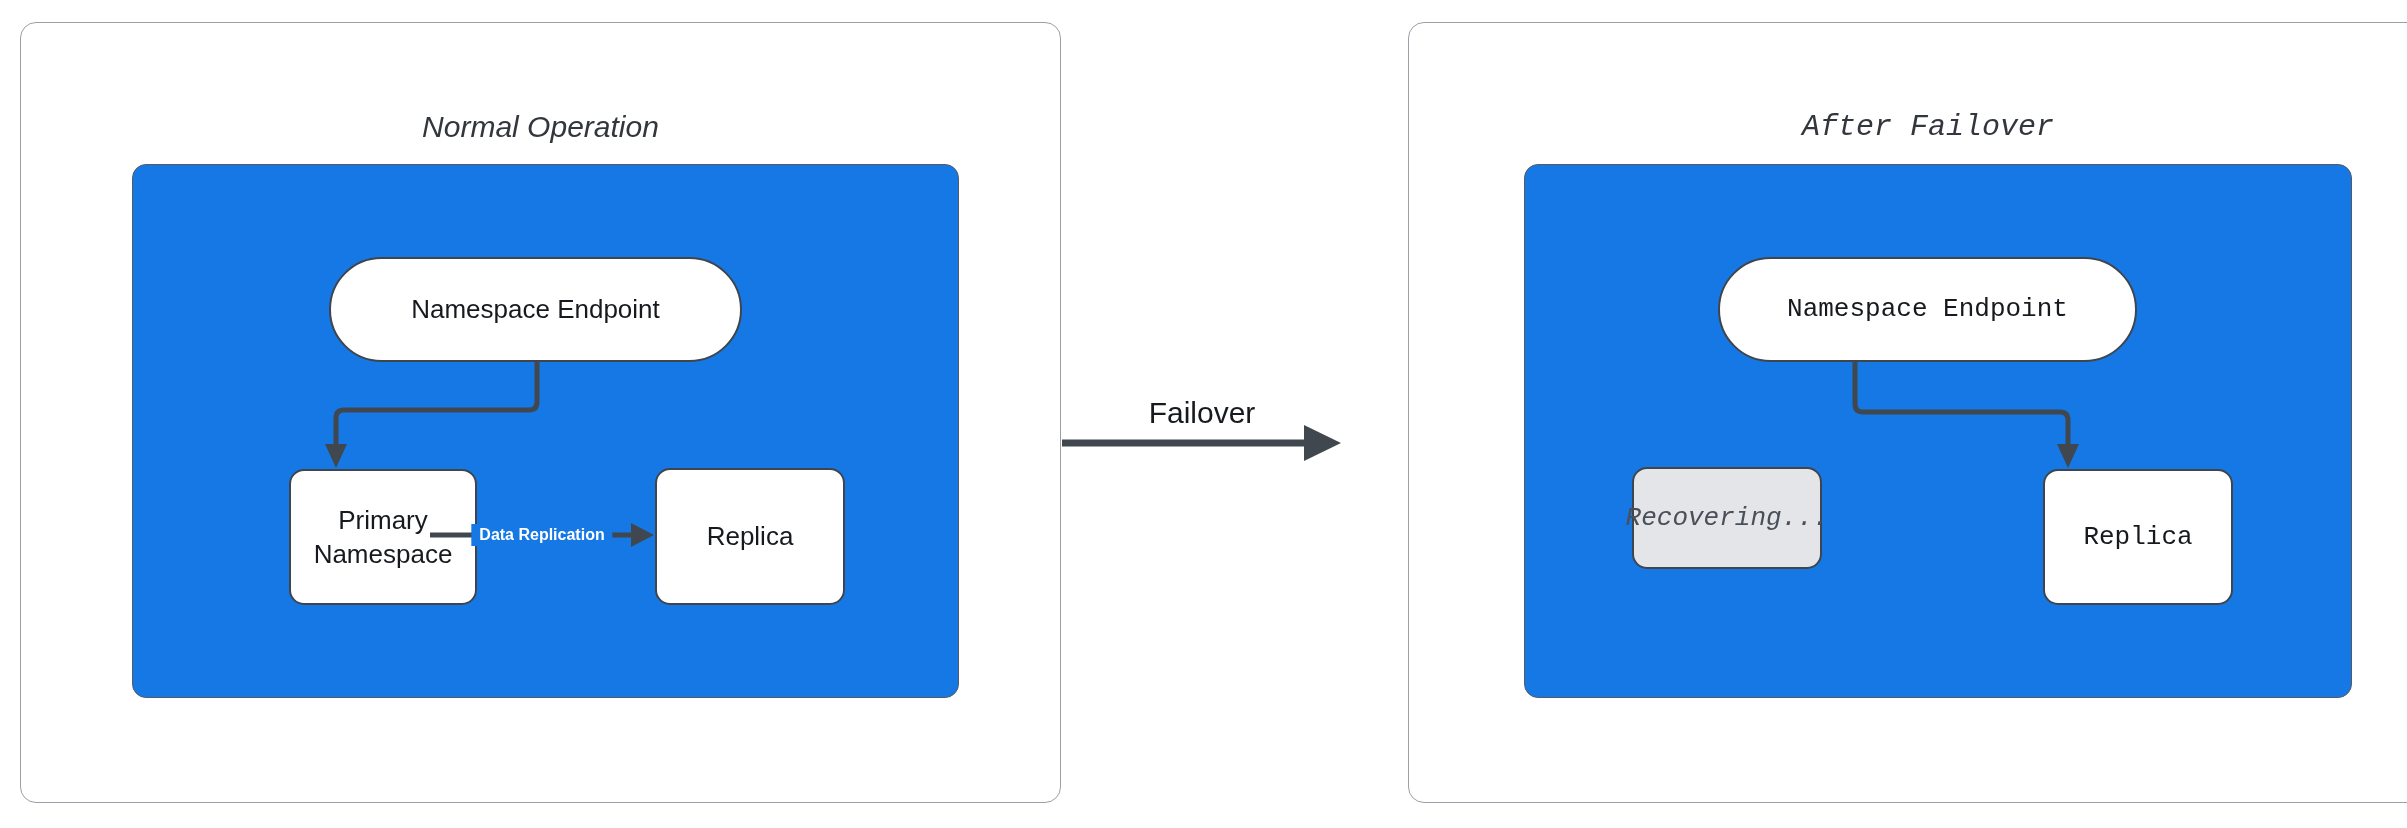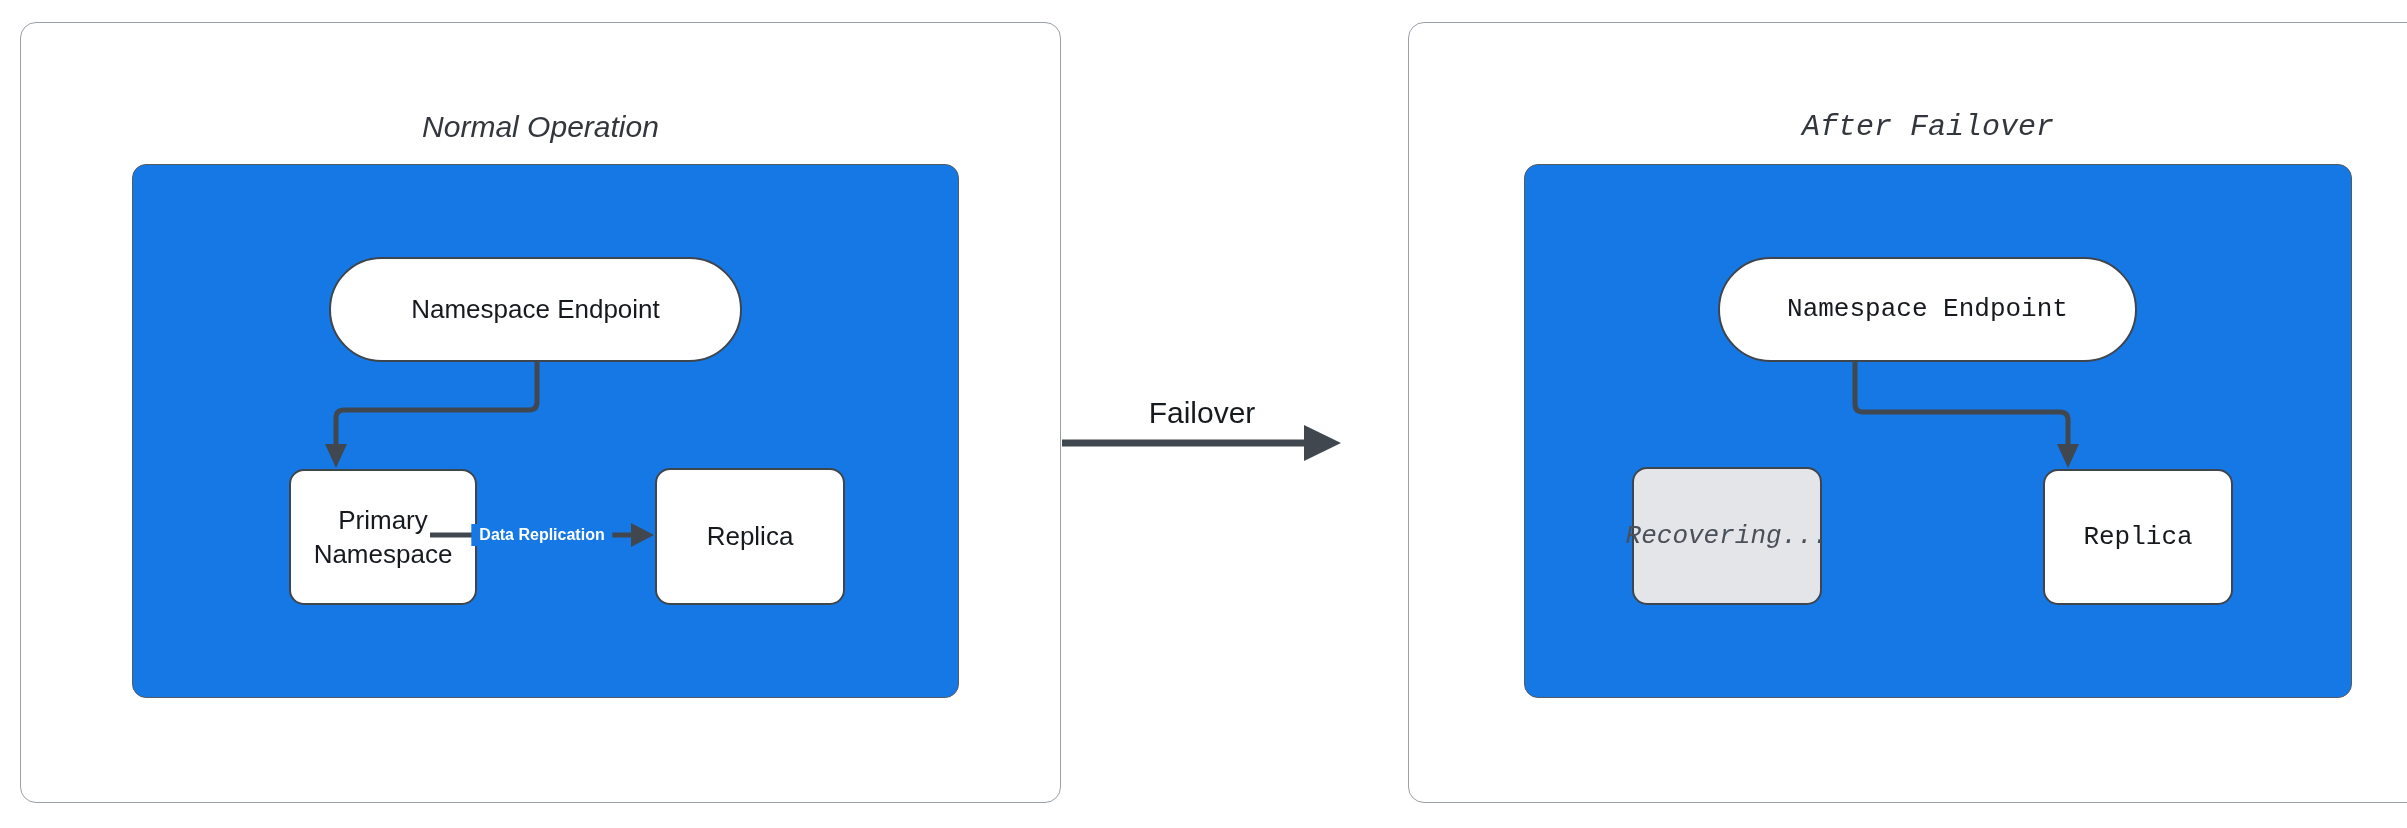--- a/index.html
+++ b/index.html
@@ -96,21 +96,21 @@
 
   <section class="panel" style="left:1408px;top:22px;width:1040px;height:781px;font-family:Liberation Mono, monospace;">
     <div class="panel-title">After Failover</div>
 
     <div class="region" style="left:115px;top:141px;width:828px;height:534px;">
 
       <div class="node pill" style="left:193px;top:92px;width:419px;height:105px;">
         <span>Namespace Endpoint</span>
       </div>
 
-      <div class="node box muted" style="left:107px;top:302px;width:190px;height:138px;">
+      <div class="node box muted" style="left:107px;top:302px;width:190px;height:102px;">
         <span>Recovering...</span>
       </div>
 
       <div class="node box" style="left:518px;top:304px;width:190px;height:136px;">
         <span>Replica</span>
       </div>
     </div>
   </section>
 
   <svg class="overlay" width="2407" height="828" viewBox="0 0 2407 828">

